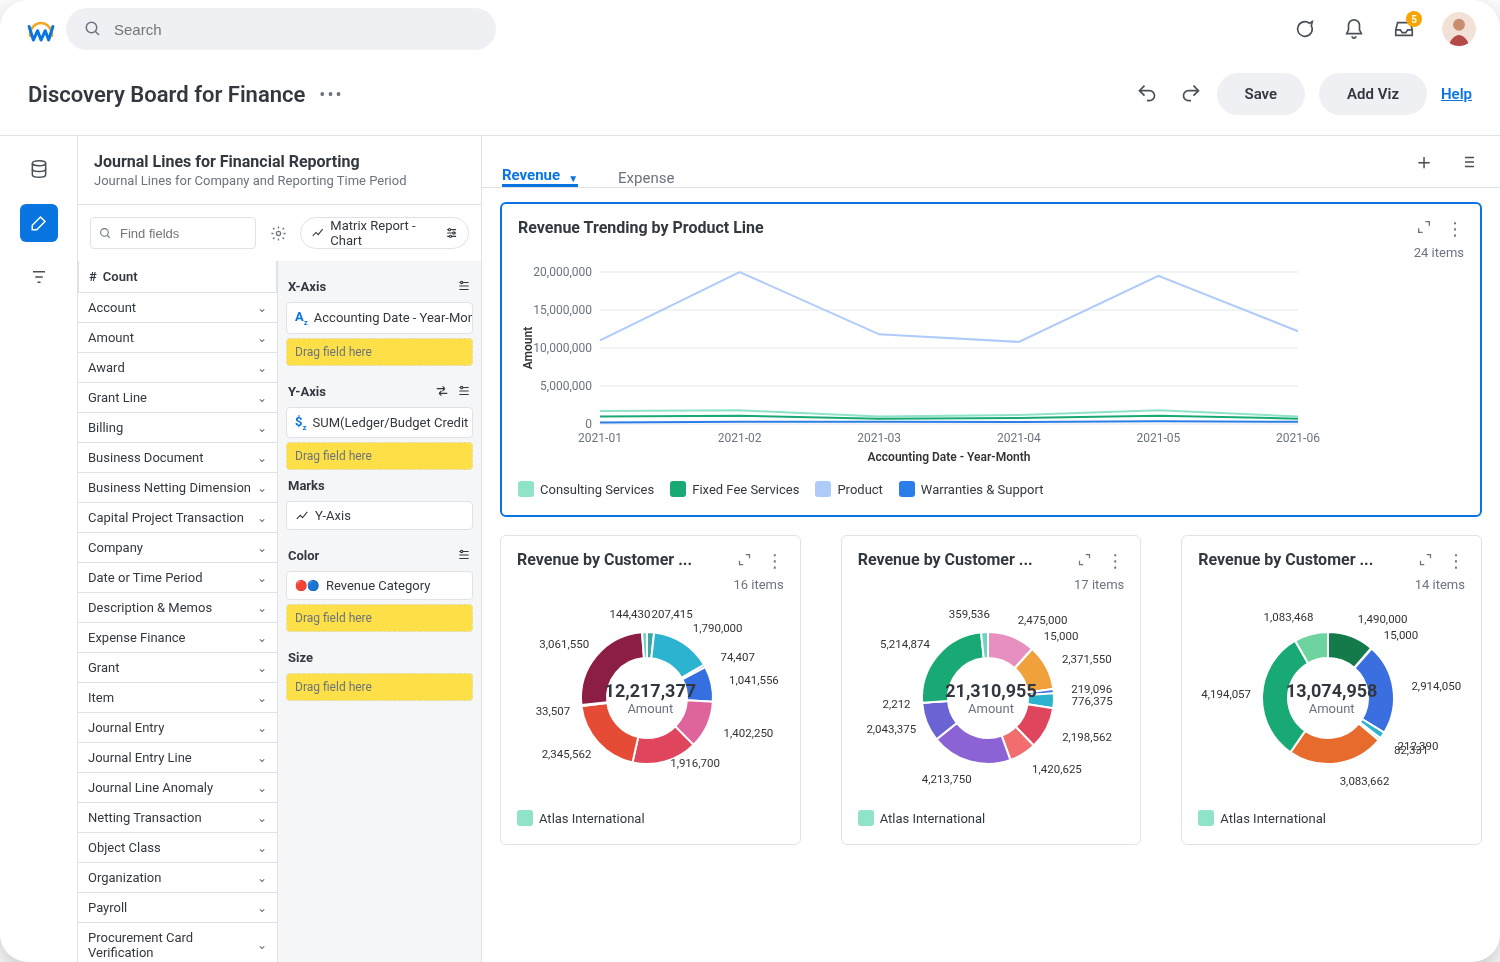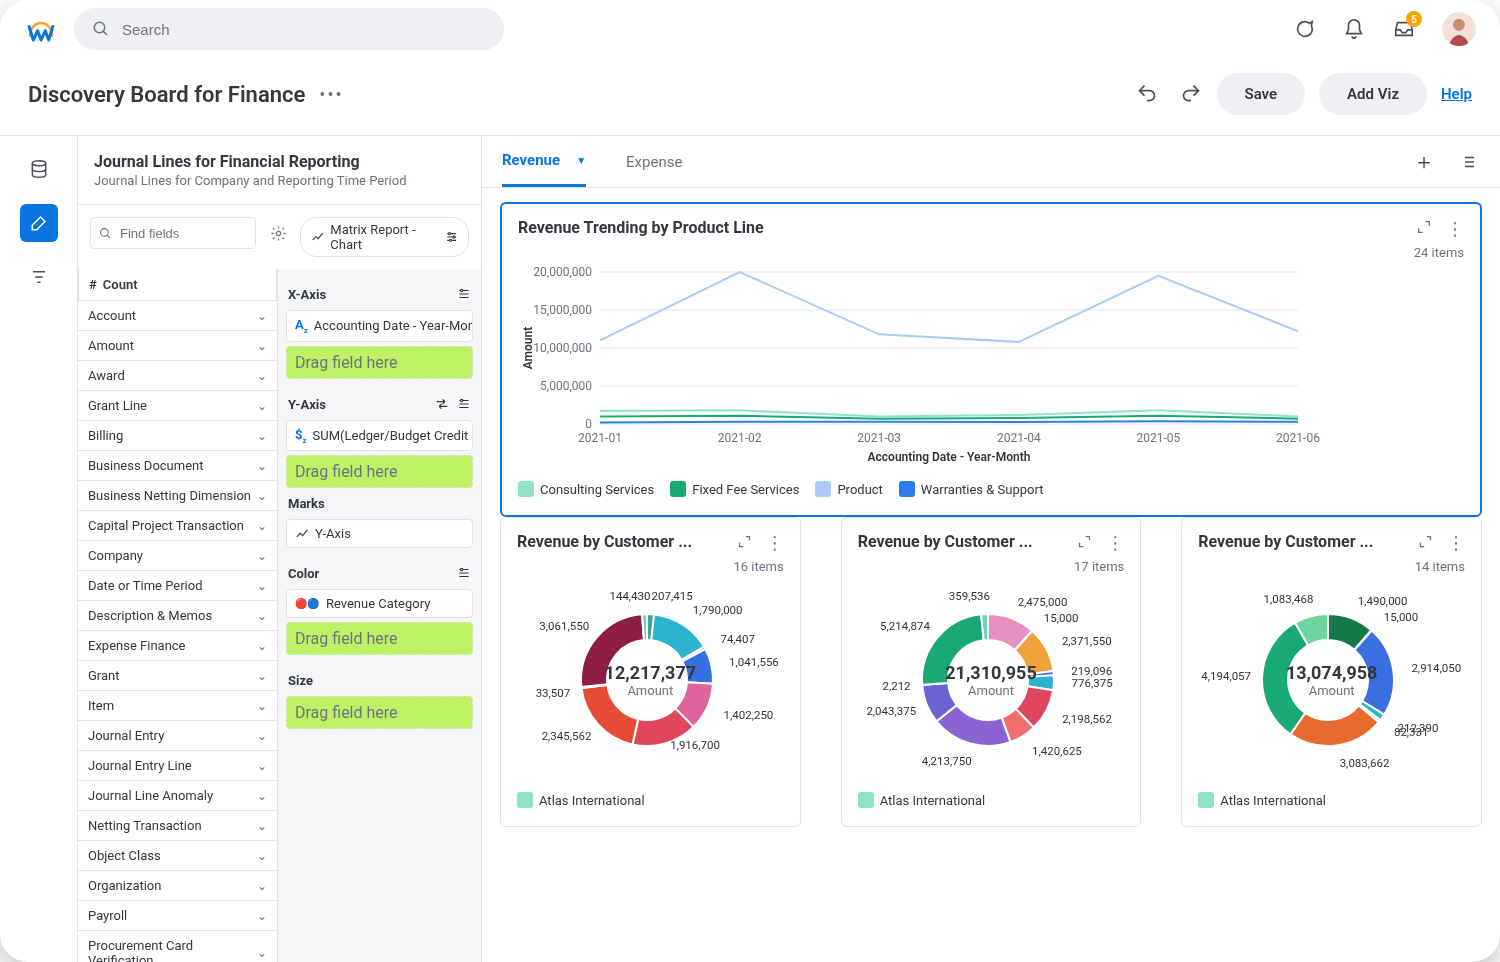--- a/index.html
+++ b/index.html
@@ -12,21 +12,21 @@
     --pill-bg:#eef0f3;
     font-family:"Segoe UI",Roboto,Arial,sans-serif;
   }
   *{box-sizing:border-box}
   html,body{margin:0;background:#fff;color:var(--text);font-size:13px}
   body{width:1500px;height:962px;overflow:hidden}
 
   .app{display:flex;flex-direction:column;width:100%;height:100%;background:#fff;border-radius:28px;box-shadow:0 10px 30px rgba(0,0,0,.25)}
 
   
-  .topbar{display:flex;align-items:center;gap:16px;padding:8px 24px;border-bottom:1px solid #fff}
+  .topbar{display:flex;align-items:center;gap:8px;padding:8px 24px;border-bottom:1px solid #fff}
   .logo svg{display:block;width:34px;height:34px}
   .search{display:flex;align-items:center;flex:0 0 430px;height:42px;background:var(--pill-bg);border-radius:22px;padding:0 18px;color:var(--text-light)}
   .search input{border:none;background:none;outline:none;font-size:15px;color:var(--text-light);flex:1;margin-left:10px}
   .top-right{margin-left:auto;display:flex;align-items:center;gap:26px}
   .icon-btn{width:24px;height:24px;cursor:pointer;color:#4a4f57;display:flex;align-items:center;justify-content:center}
   .inbox-badge{position:relative}
   .inbox-badge .dot{position:absolute;top:-6px;right:-6px;background:#f7a501;color:#fff;border-radius:50%;width:16px;height:16px;font-size:10px;display:flex;align-items:center;justify-content:center;font-weight:600}
   .avatar{width:34px;height:34px;border-radius:50%;overflow:hidden}
   .avatar svg{width:100%;height:100%}
 
@@ -47,50 +47,50 @@
   .rail-btn.active{background:var(--wd-blue);color:#fff}
 
   .sidebar{width:404px;border-right:1px solid var(--border);display:flex;flex-direction:column}
   .sb-head{padding:16px;border-bottom:1px solid var(--border)}
   .sb-title{font-size:16px;font-weight:700}
   .sb-sub{font-size:13px;color:var(--text-light);margin-top:2px}
   .sb-tools{display:flex;padding:12px 12px}
   .find{flex:0 0 166px;display:flex;align-items:center;border:1px solid var(--border);border-radius:4px;padding:0 8px;height:32px;color:var(--text-light)}
   .find input{border:none;background:none;outline:none;font-size:13px;color:var(--text-light);margin-left:6px;width:100%}
   .gear{margin-left:6px;width:32px;height:32px;display:flex;align-items:center;justify-content:center;color:var(--text-light);cursor:pointer}
-  .report-chip{flex:1;display:flex;align-items:center;border:1px solid var(--border);border-radius:16px;padding:0 10px;height:40px;margin-left:6px;font-size:13px;justify-content:space-between}
+  .report-chip{flex:1;display:flex;align-items:center;border:1px solid var(--border);border-radius:16px;padding:0 10px;height:32px;margin-left:6px;font-size:13px;justify-content:space-between}
   .rep-left{display:flex;align-items:center;gap:6px}
   .cols{display:flex;flex:1;min-height:0}
   .fields-col{flex:0 0 200px;overflow:auto;border-right:1px solid var(--border)}
   .count{display:flex;align-items:center;gap:6px;padding:8px 10px;border:1px solid var(--border);border-top:none;font-weight:600;font-size:13px;background:#fff}
   .field-row{display:flex;align-items:center;justify-content:space-between;padding:7px 10px;border-bottom:1px solid var(--border);font-size:13px;cursor:pointer;min-height:28px}
   .chev{color:var(--text-light);font-size:12px;transform:rotate(0)}
   .conf-col{flex:1;padding:10px 8px;overflow:auto;background:var(--grey-bg)}
   .conf-sec-head{display:flex;align-items:flex-start;justify-content:space-between;font-weight:700;font-size:13px;padding:8px 2px}
   .chip{display:flex;align-items:center;gap:6px;background:#fff;border:1px solid var(--border);border-radius:4px;padding:6px 8px;font-size:13px;margin-bottom:4px;white-space:nowrap;overflow:hidden;text-overflow:ellipsis}
   .chip .ci{color:var(--wd-blue);font-weight:700}
-  .drop{border:1px dashed var(--border);border-radius:4px;padding:6px 8px;color:var(--text-light);font-size:16px;background:#bef264}
+  .drop{border:1px dashed var(--border);border-radius:4px;padding:6px 8px;color:var(--text-light);font-size:12px;background:#fde047}
 
   
   .main{flex:1;display:flex;flex-direction:column;min-width:0}
   .tabs{display:flex;align-items:center;border-bottom:1px solid var(--border);padding:0 20px;height:52px;gap:40px}
-  .tab{display:flex;align-items:center;gap:16px;font-size:15px;color:var(--text-light);height:100%;cursor:pointer}
+  .tab{display:flex;align-items:flex-end;gap:8px;font-size:15px;color:var(--text-light);height:100%;cursor:pointer}
   .tab.active{color:var(--wd-blue);font-weight:700;border-bottom:3px solid var(--wd-blue)}
   .tab .tri{font-size:10px}
   .tabs-right{margin-left:auto;display:flex;gap:20px;color:var(--text-light);align-items:center}
 
   .canvas{flex:1;overflow:auto;padding:14px 18px}
   .card{border:1px solid var(--border);border-radius:6px;padding:14px 16px;background:#fff}
   .card.selected{border:2px solid var(--wd-blue)}
   .card-head{display:flex;align-items:flex-start;justify-content:space-between;margin-bottom:6px}
   .card-title{font-size:16px;font-weight:700}
   .card-tools{display:flex;align-items:center;gap:14px;color:var(--text-light)}
   .items{font-size:13px;color:var(--text-light);text-align:right;margin-bottom:6px}
 
-  .row3{display:grid;grid-template-columns:1fr 1fr 1fr;gap:40px;}
+  .row3{display:grid;grid-template-columns:1fr 1fr 1fr;gap:40px;margin-top:18px}
   .donut-wrap{position:relative;height:200px}
   .donut-center{position:absolute;inset:0;display:flex;flex-direction:column;align-items:center;justify-content:center;pointer-events:none}
   .donut-center .val{font-weight:700;font-size:18px}
   .donut-center .lbl{font-size:13px;color:var(--text-light)}
   .donut-label{position:absolute;font-size:11.5px;color:#333;white-space:nowrap}
   .legend{display:flex;flex-wrap:wrap;gap:16px;font-size:13px;padding:12px 0 4px}
   .legend .sw{width:16px;height:16px;border-radius:3px;display:inline-block;margin-right:6px;vertical-align:-3px}
 
   .axis-text{font-size:12px;fill:var(--text-light)}
   .no-fill{fill:none}

